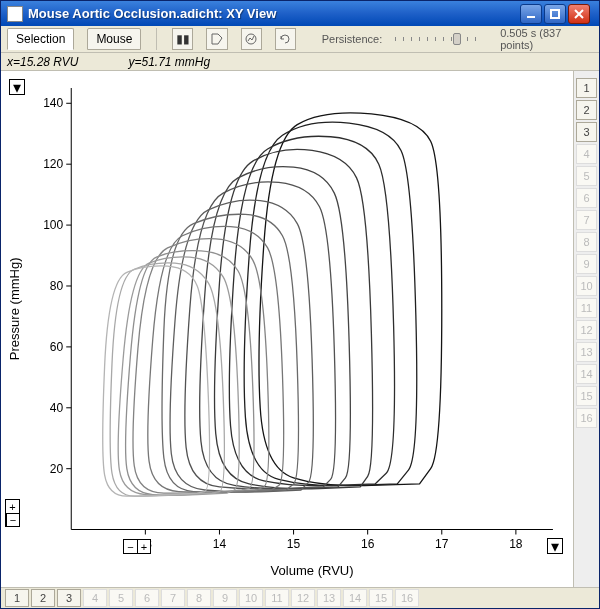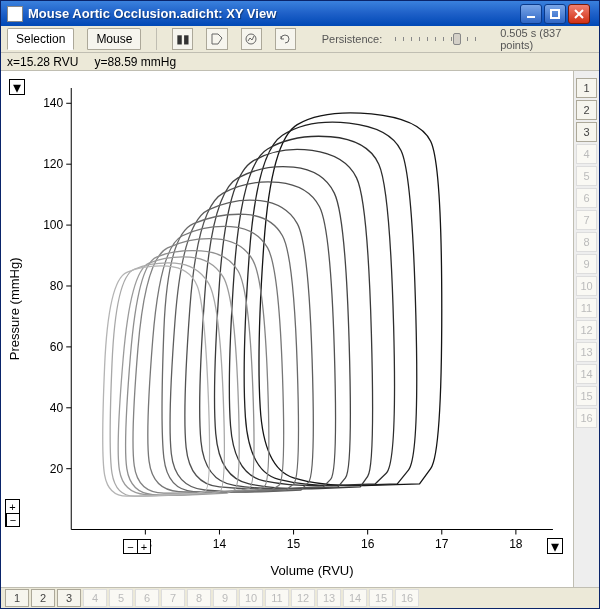--- a/index.html
+++ b/index.html
@@ -44,22 +44,22 @@
   .vsep { width: 1px; height: 22px; background: #c0beb2; margin: 0 2px; }
   .toolicon {
     width: 22px; height: 22px; border: 1px solid #aca899; background: #f6f5ee;
     display: flex; align-items: center; justify-content: center;
     font-size: 12px; color: #333;
   }
   .persist-slider { width: 90px; height: 4px; background: repeating-linear-gradient(to right,#888 0,#888 1px,transparent 1px,transparent 8px); position: relative; margin-right:6px;}
   .persist-slider .thumb { position:absolute; left:58px; top:-4px; width:8px; height:12px; background:#d4d0c8; border:1px solid #888; border-radius:2px; }
   .coords {
     height: 20px; background: #ece9d8; border-bottom: 1px solid #c0beb2;
-    display: flex; align-items: center; padding: 0 6px; gap: 16px;
-    font-size: 12px; color: #000;
+    display: flex; align-items: center; padding: 0 6px; gap: 50px;
+    font-size: 12px; color: #000; font-style: italic;
   }
   .main {
     flex: 1; display: flex; background: #fff; position: relative;
     border-bottom: 1px solid #c0beb2;
   }
   .plot-area {
     flex: 1; position: relative; background: #fff;
   }
   
   .chanlist {
@@ -145,21 +145,21 @@
     <div style="flex:1"></div>
     <span>Persistence:</span>
     <div class="persist-slider">
       <div class="thumb"></div>
     </div>
     <span>0.505 s (837 points)</span>
   </div>
 
   <div class="coords">
     <span>x=15.28 RVU</span>
-    <span>y=88.59 mmHg</span>
+    <span>y=51.71 mmHg</span>
   </div>
 
   <div class="main">
     <div class="plot-area">
       <svg id="plot-svg" width="100%" height="100%" viewBox="0 0 570 510">
           <line x1="70" y1="15" x2="70" y2="455" stroke="#000" stroke-width="1"></line>
           <line x1="70" y1="455" x2="550" y2="455" stroke="#000" stroke-width="1"></line>
           <line x1="65" y1="394.3103448275862" x2="70" y2="394.3103448275862" stroke="#000"></line>
           <text x="62" y="398.3103448275862" text-anchor="end" font-size="12" fill="#000">20</text>
           <line x1="65" y1="333.62068965517244" x2="70" y2="333.62068965517244" stroke="#000"></line>

